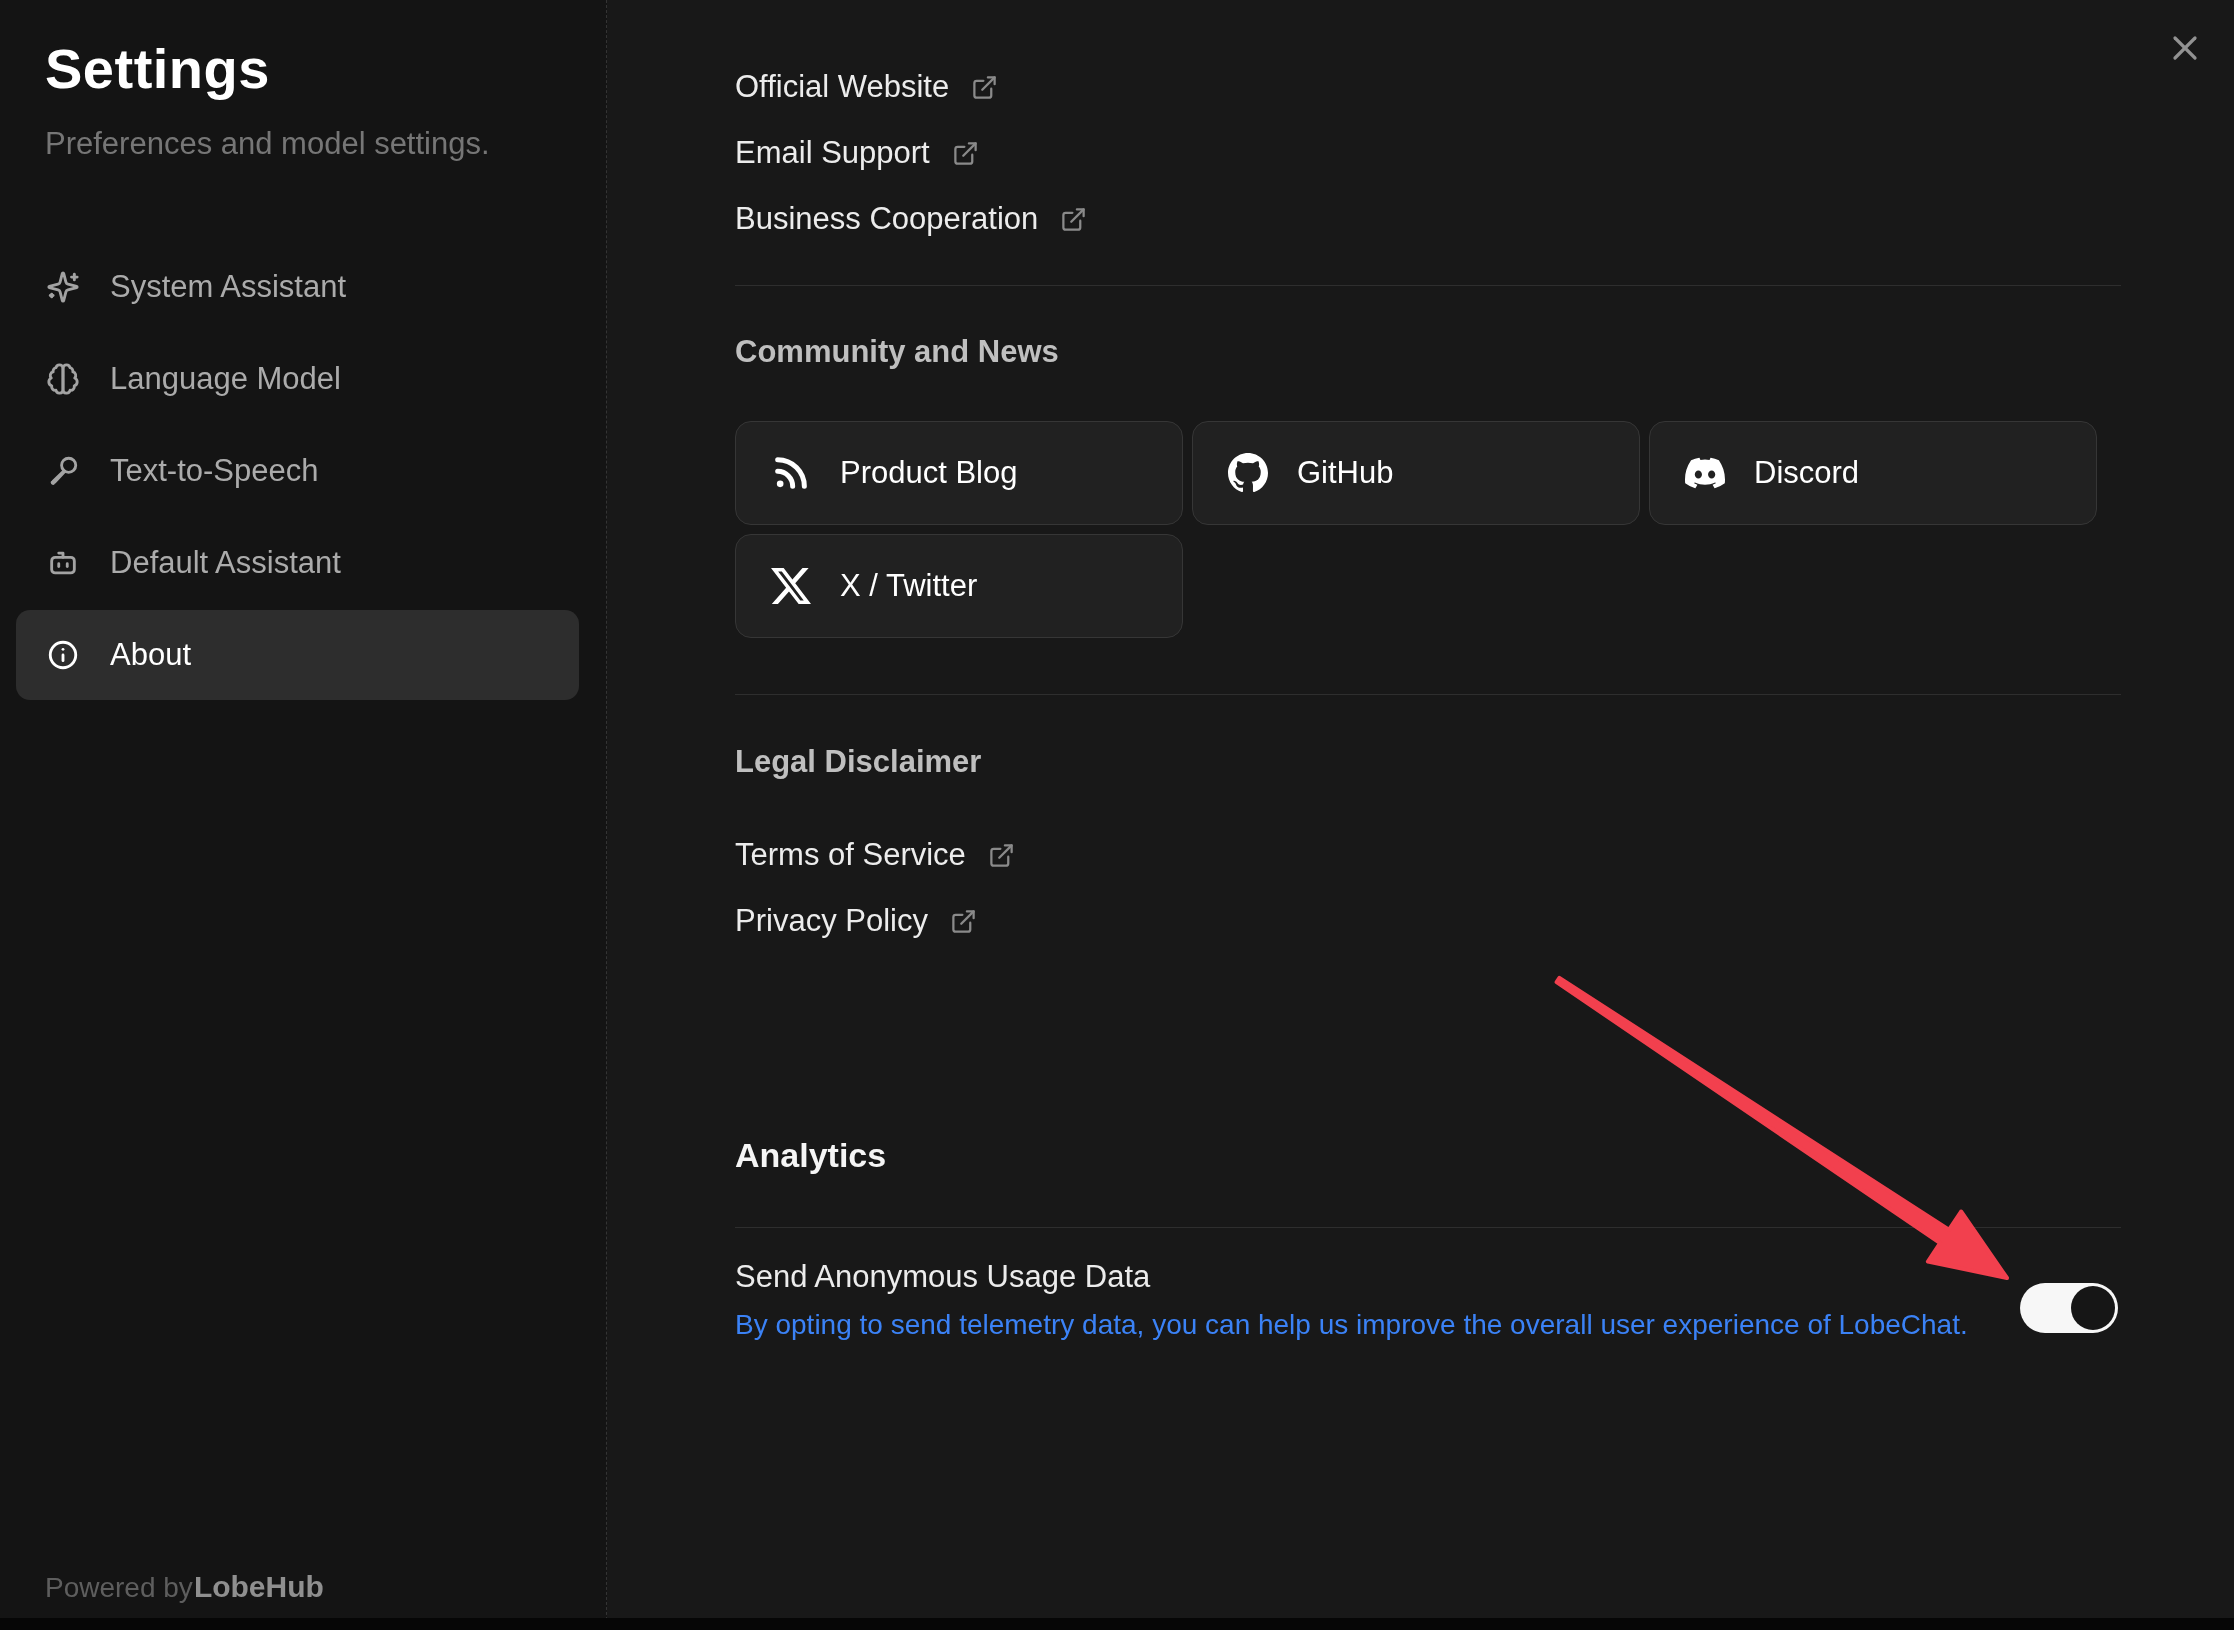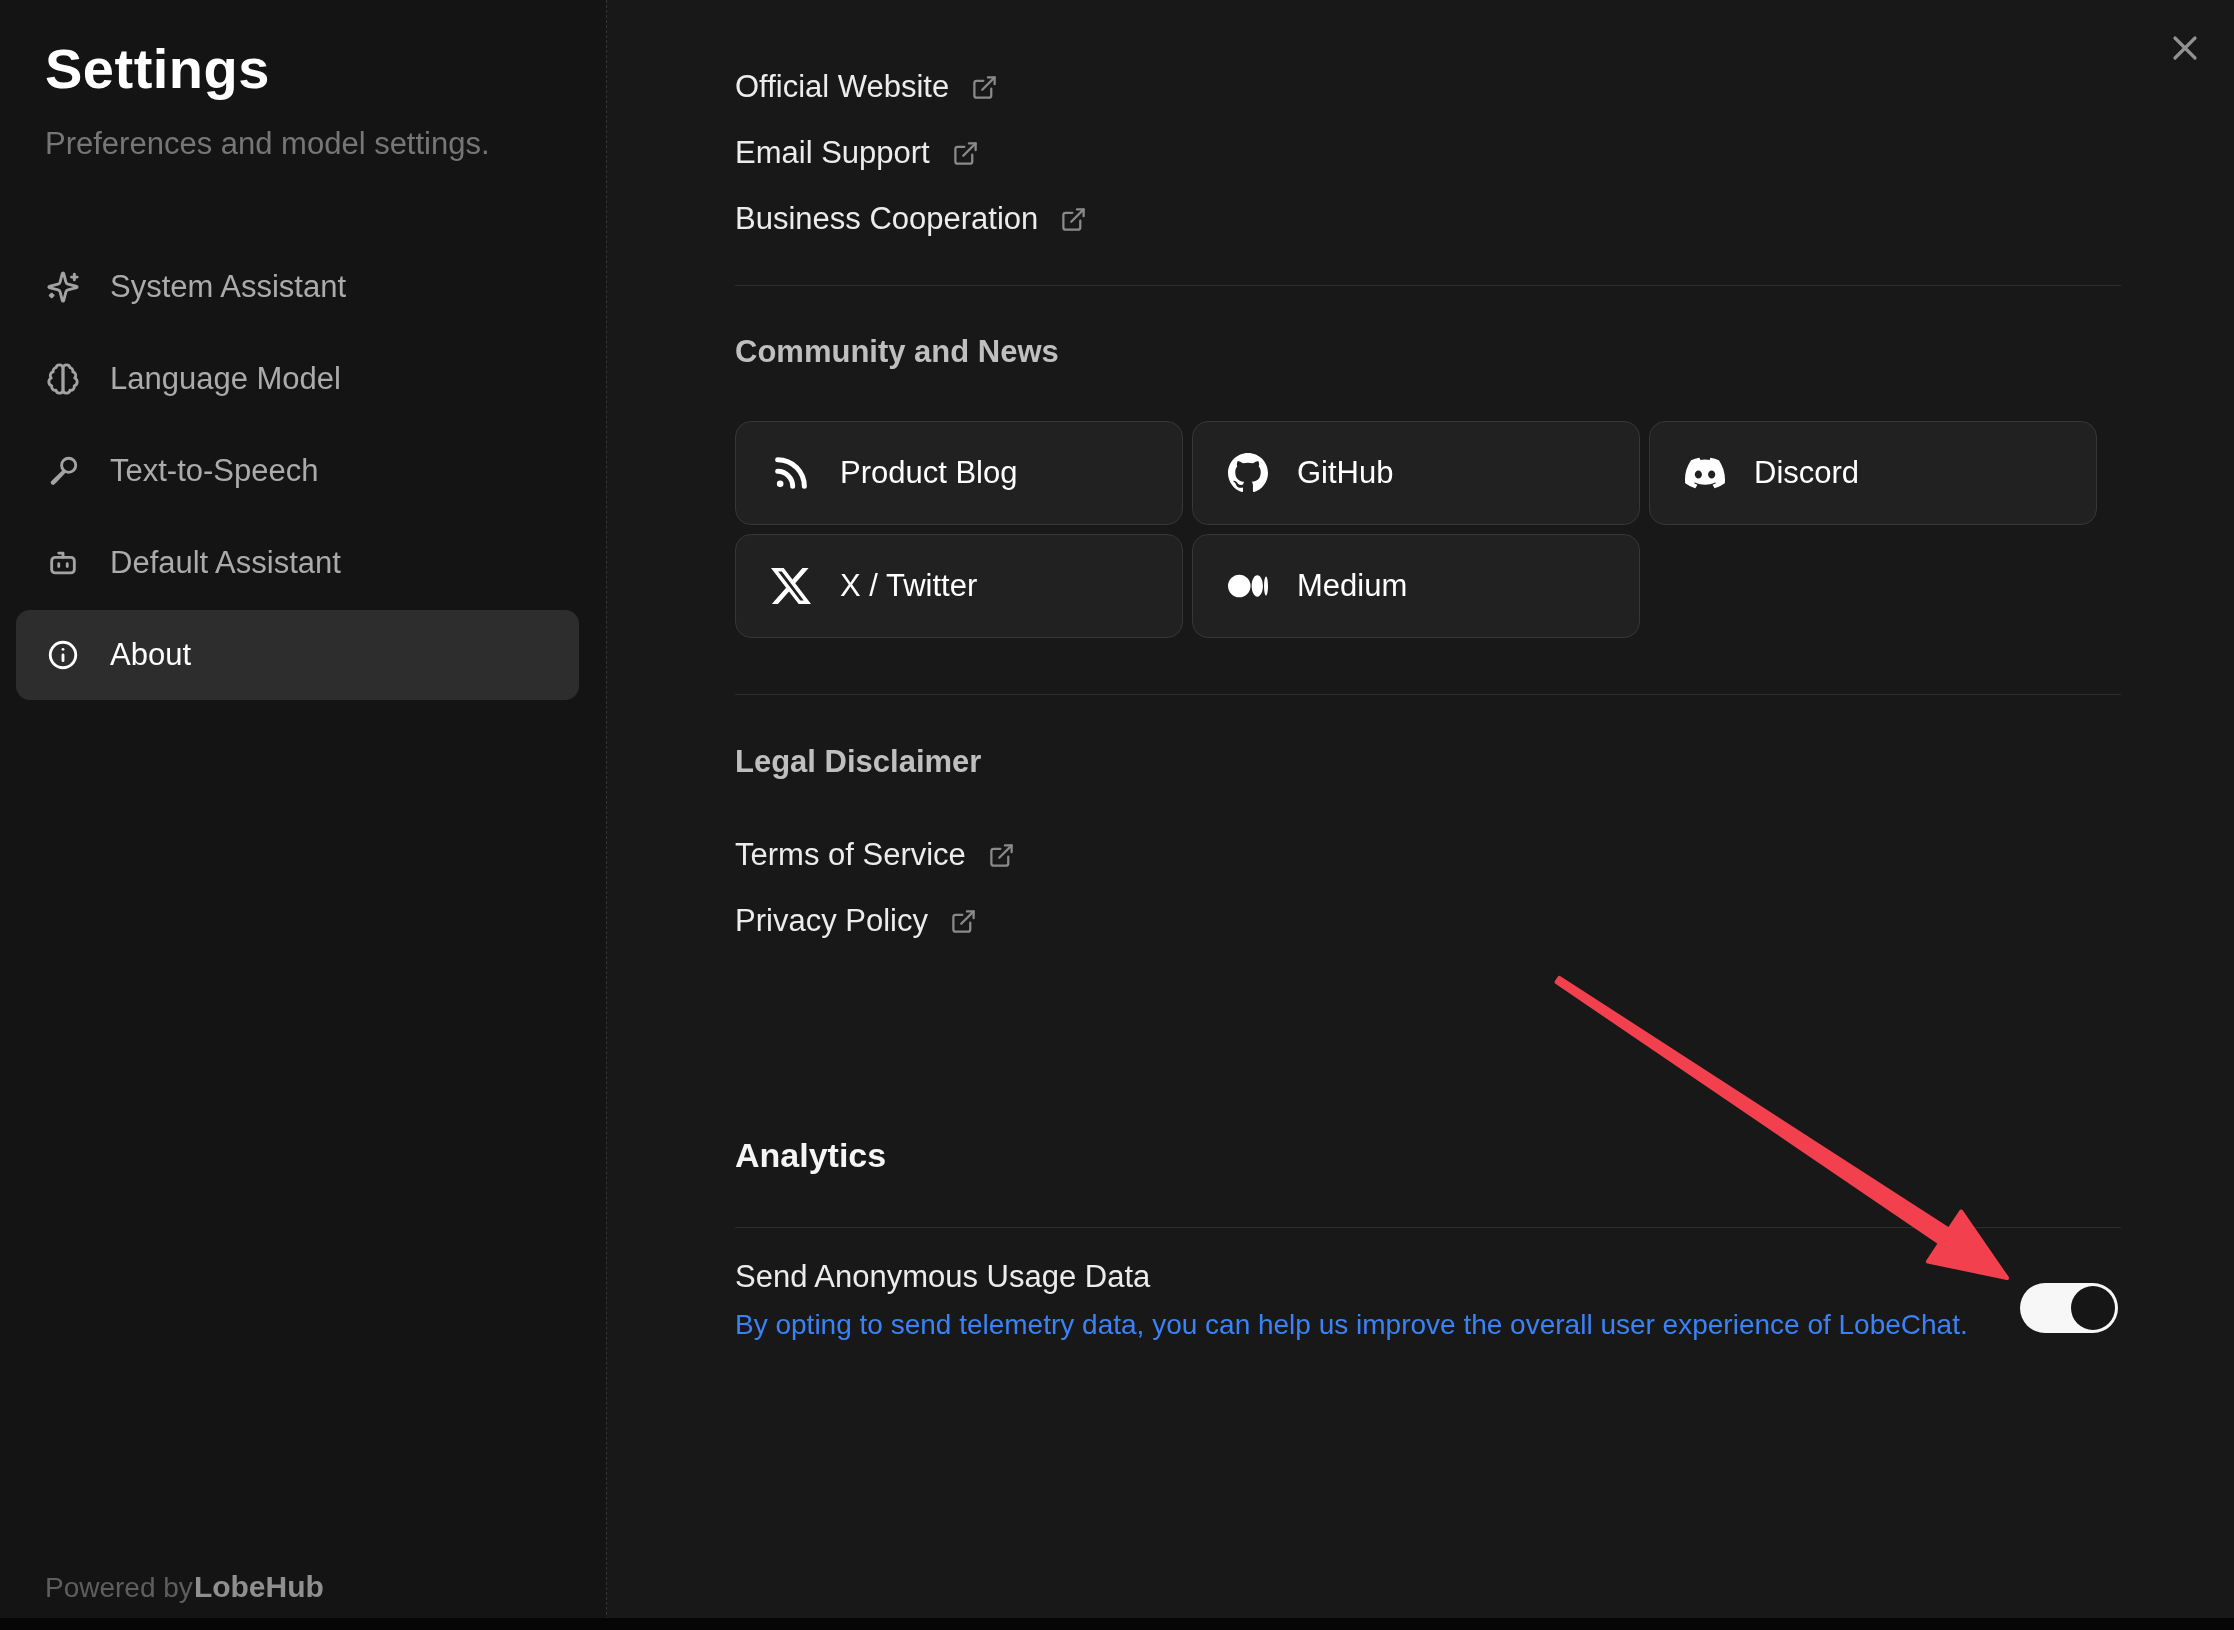--- a/index.html
+++ b/index.html
@@ -237,28 +237,20 @@
       <span class="blbl">Discord</span>
     </div>
     <div class="com-btn">
       <span class="bic">
         <svg viewBox="0 0 24 24" fill="#ffffff">
             <path d="M18.901 1.153h3.68l-8.04 9.19L24 22.846h-7.406l-5.8-7.584-6.638 7.584H.474l8.6-9.83L0 1.154h7.594l5.243 6.932zM17.61 20.644h2.039L6.486 3.24H4.298z"></path>
           </svg>
       </span>
       <span class="blbl">X / Twitter</span>
     </div>
-    <div class="com-btn">
-      <span class="bic">
-        <svg viewBox="0 0 24 24" fill="#ffffff">
-            <path d="M13.54 12a6.8 6.8 0 0 1-6.77 6.82A6.8 6.8 0 0 1 0 12a6.8 6.8 0 0 1 6.77-6.82A6.8 6.8 0 0 1 13.54 12zm7.42 0c0 3.54-1.51 6.42-3.38 6.42-1.87 0-3.39-2.88-3.39-6.42s1.52-6.42 3.39-6.42 3.38 2.88 3.38 6.42M24 12c0 3.17-.53 5.75-1.19 5.75-.66 0-1.19-2.58-1.19-5.75s.53-5.75 1.19-5.75S24 8.83 24 12z"></path>
-          </svg>
-      </span>
-      <span class="blbl">Medium</span>
-    </div>
   </div>
 
   <div class="divider d2"></div>
 
   <div class="section-h h-legal">Legal Disclaimer</div>
 
   <div class="legal-links">
     <div class="link-row">
       <span class="txt">Terms of Service</span>
       <span class="ext-ic">

